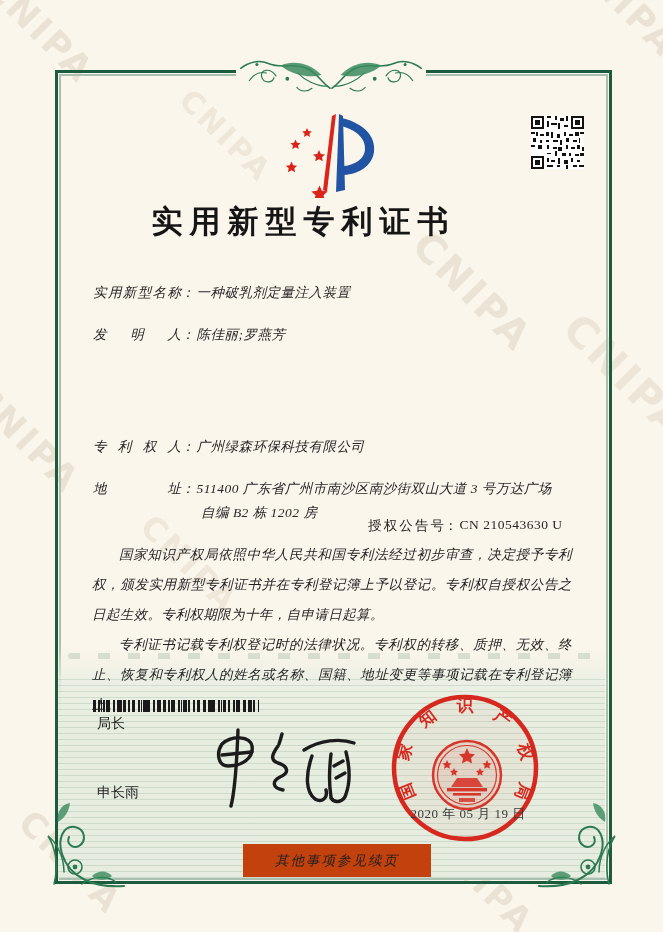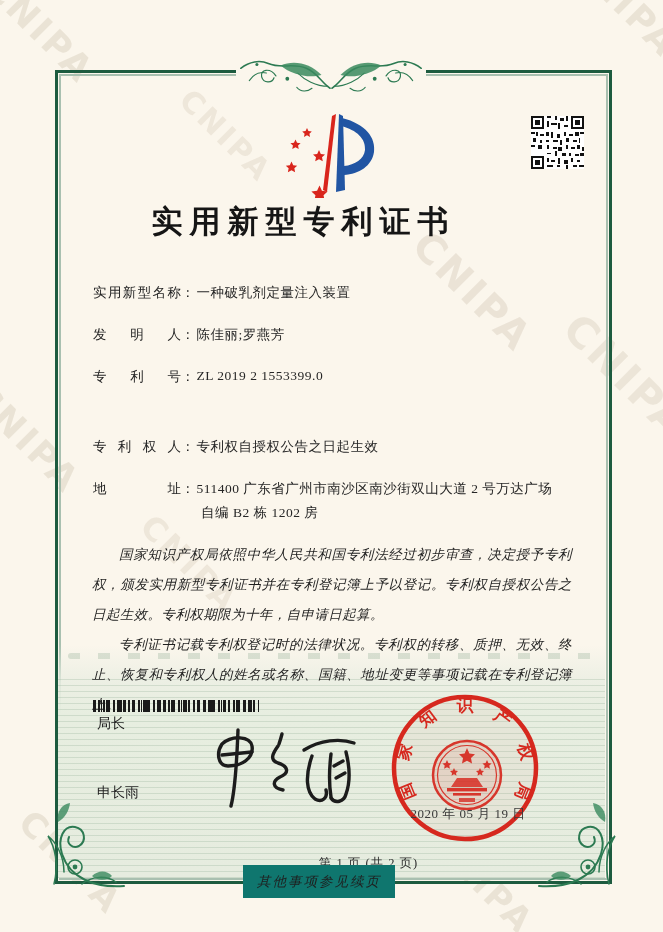--- a/index.html
+++ b/index.html
@@ -60,21 +60,21 @@
   .logo{position:absolute;left:283px;top:108px;width:100px;height:90px;}
   .qr{position:absolute;left:531px;top:116px;width:53px;height:53px;}
 
   .doc-title{
     position:absolute;left:0;top:201px;width:607px;
     text-align:center;font-size:31px;font-weight:bold;
     letter-spacing:7px;color:#151515;
   }
 
   
-  .row{position:absolute;left:93px;font-size:13.5px;color:#262626;white-space:nowrap;}
+  .row{position:absolute;left:93px;font-size:13.5px;color:#262626;white-space:nowrap;font-style:italic;}
   .flabel{
     display:inline-block;width:88px;
     text-align:justify;text-align-last:justify;
     vertical-align:top;
   }
   .colon{display:inline-block;vertical-align:top;}
   .fvalue{display:inline-block;margin-left:2px;vertical-align:top;letter-spacing:0.5px;}
   .addr2{margin-left:108px;margin-top:6px;letter-spacing:0.5px;}
   .row-grantno{position:absolute;left:368px;font-size:13.5px;color:#262626;white-space:nowrap;}
   .row-grantno .flabel{width:76px;}
@@ -107,22 +107,22 @@
   .seal-date{
     position:absolute;left:393px;top:805px;width:150px;text-align:center;
     font-size:13px;color:#3a3a3a;letter-spacing:0.5px;
   }
 
   .page-indicator{
     position:absolute;left:55px;top:855px;width:627px;text-align:center;
     font-size:12.5px;color:#2c2c2c;letter-spacing:1px;
   }
   .footer-box{
-    position:absolute;left:243px;top:865px;width:152px;height:33px;
-    background:#0f766e;display:flex;align-items:center;justify-content:center;
+    position:absolute;left:243px;top:844px;width:188px;height:33px;
+    background:#c2410c;display:flex;align-items:center;justify-content:center;
   }
   .footer-note{
     font-size:13.5px;font-style:italic;color:#1f1f1f;letter-spacing:2px;
   }
 </style>
 </head>
 <body>
 
 <div class="page">
 
@@ -274,29 +274,29 @@
   </div>
 
   <div class="doc-title">实用新型专利证书</div>
 
   <div class="row" style="top:284px;">
     <span class="flabel">实用新型名称</span><span class="colon">：</span><span class="fvalue">一种破乳剂定量注入装置</span>
   </div>
   <div class="row" style="top:326px;">
     <span class="flabel">发明人</span><span class="colon">：</span><span class="fvalue">陈佳丽;罗燕芳</span>
   </div>
-  <div class="row" style="top:368px;">
-    <span class="flabel">专利号</span><span class="colon">：</span><span class="fvalue">ZL 2019 2 1553399.0</span>
-  </div>
   <div class="row" style="top:438px;">
-    <span class="flabel">专利权人</span><span class="colon">：</span><span class="fvalue">专利权自授权公告之日起生效</span>
+    <span class="flabel">专利权人</span><span class="colon">：</span><span class="fvalue">广州绿森环保科技有限公司</span>
   </div>
   <div class="row" style="top:480px;">
-    <span class="flabel">地址</span><span class="colon">：</span><span class="fvalue">511400 广东省广州市南沙区南沙街双山大道 2 号万达广场</span>
+    <span class="flabel">地址</span><span class="colon">：</span><span class="fvalue">511400 广东省广州市南沙区南沙街双山大道 3 号万达广场</span>
     <div class="addr2">自编 B2 栋 1202 房</div>
+  </div>
+  <div class="row-grantno" style="top:517px;">
+    <span class="flabel">授权公告号</span><span class="colon">：</span><span class="fvalue">CN 210543630 U</span>
   </div>
 
   <div class="paras">
     <p>国家知识产权局依照中华人民共和国专利法经过初步审查，决定授予专利权，颁发实用新型专利证书并在专利登记簿上予以登记。专利权自授权公告之日起生效。专利权期限为十年，自申请日起算。</p>
     <p>专利证书记载专利权登记时的法律状况。专利权的转移、质押、无效、终止、恢复和专利权人的姓名或名称、国籍、地址变更等事项记载在专利登记簿上。</p>
   </div>
 
   <div class="barcode"></div>
 
   <div class="sig-title">局长</div>

